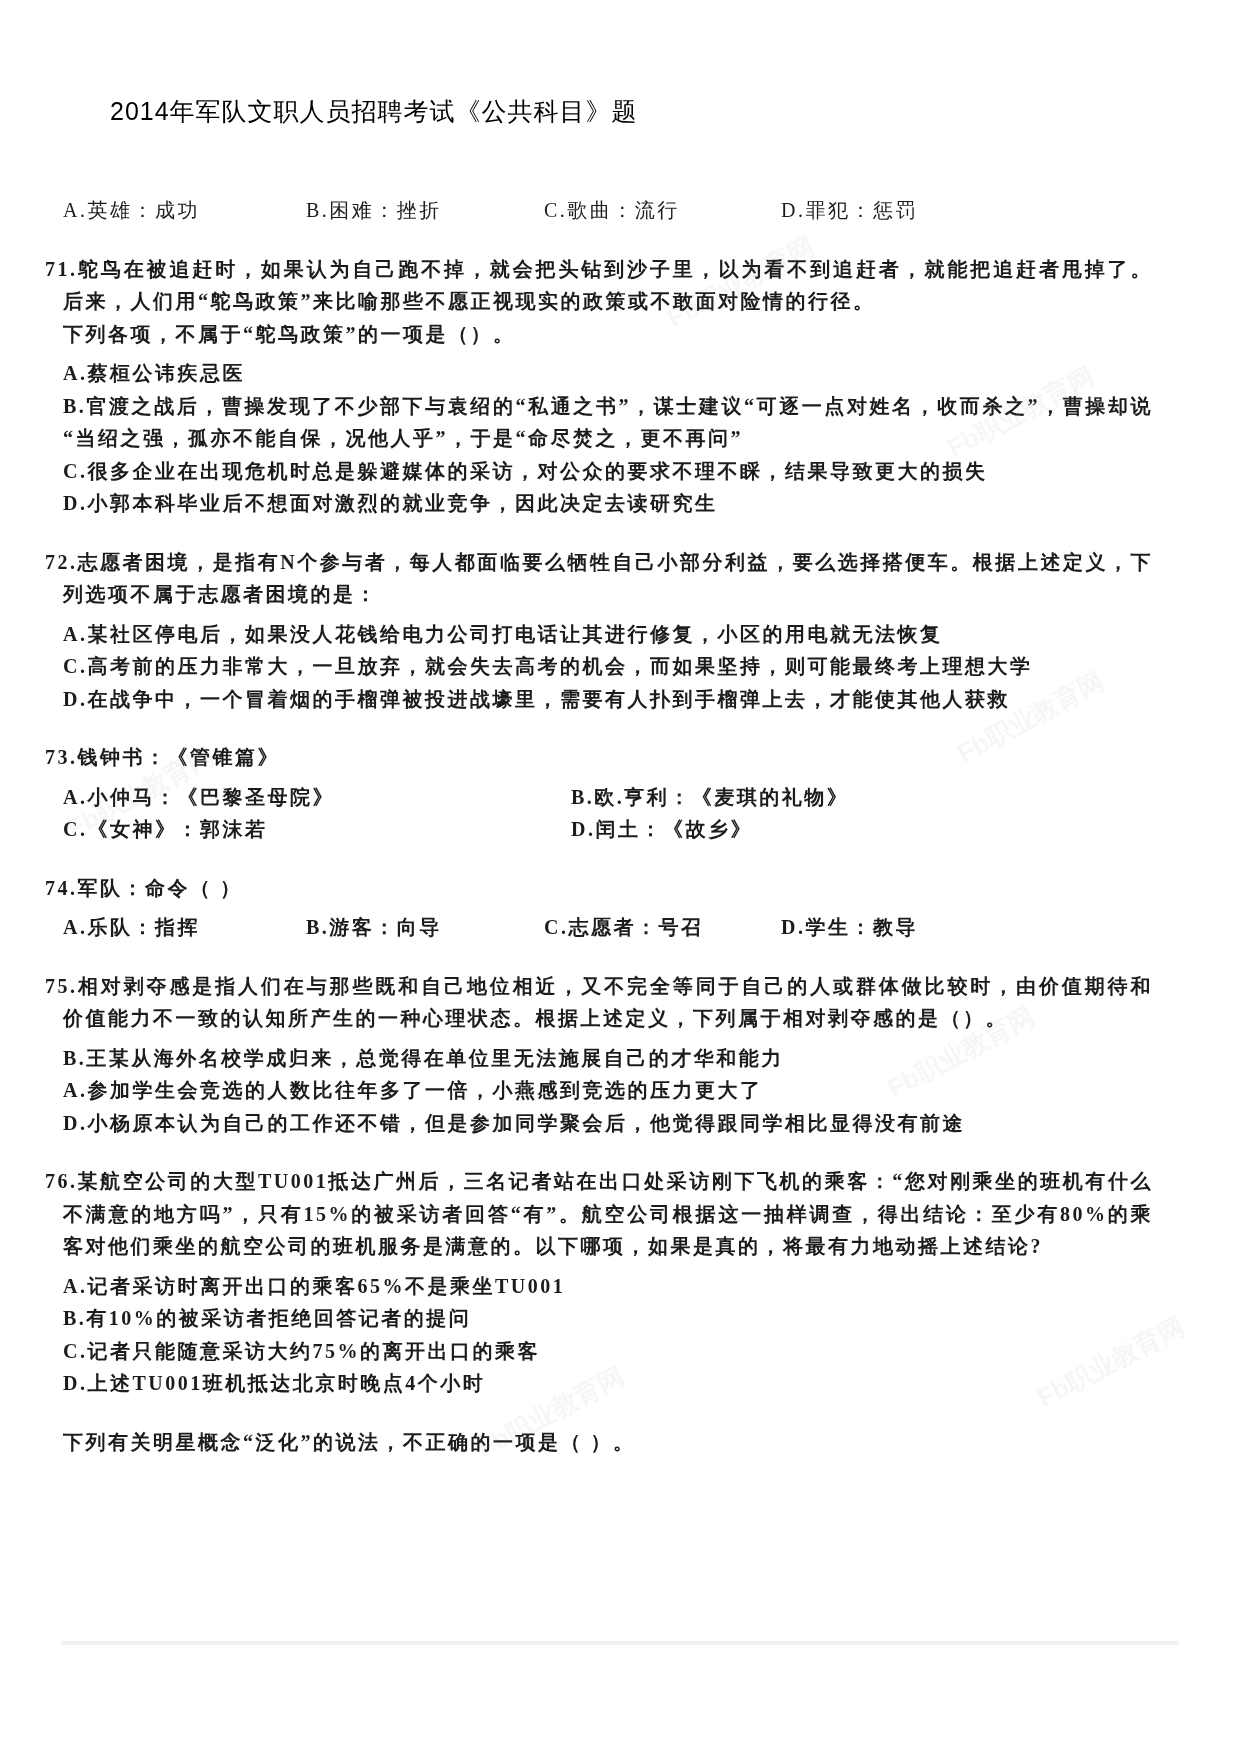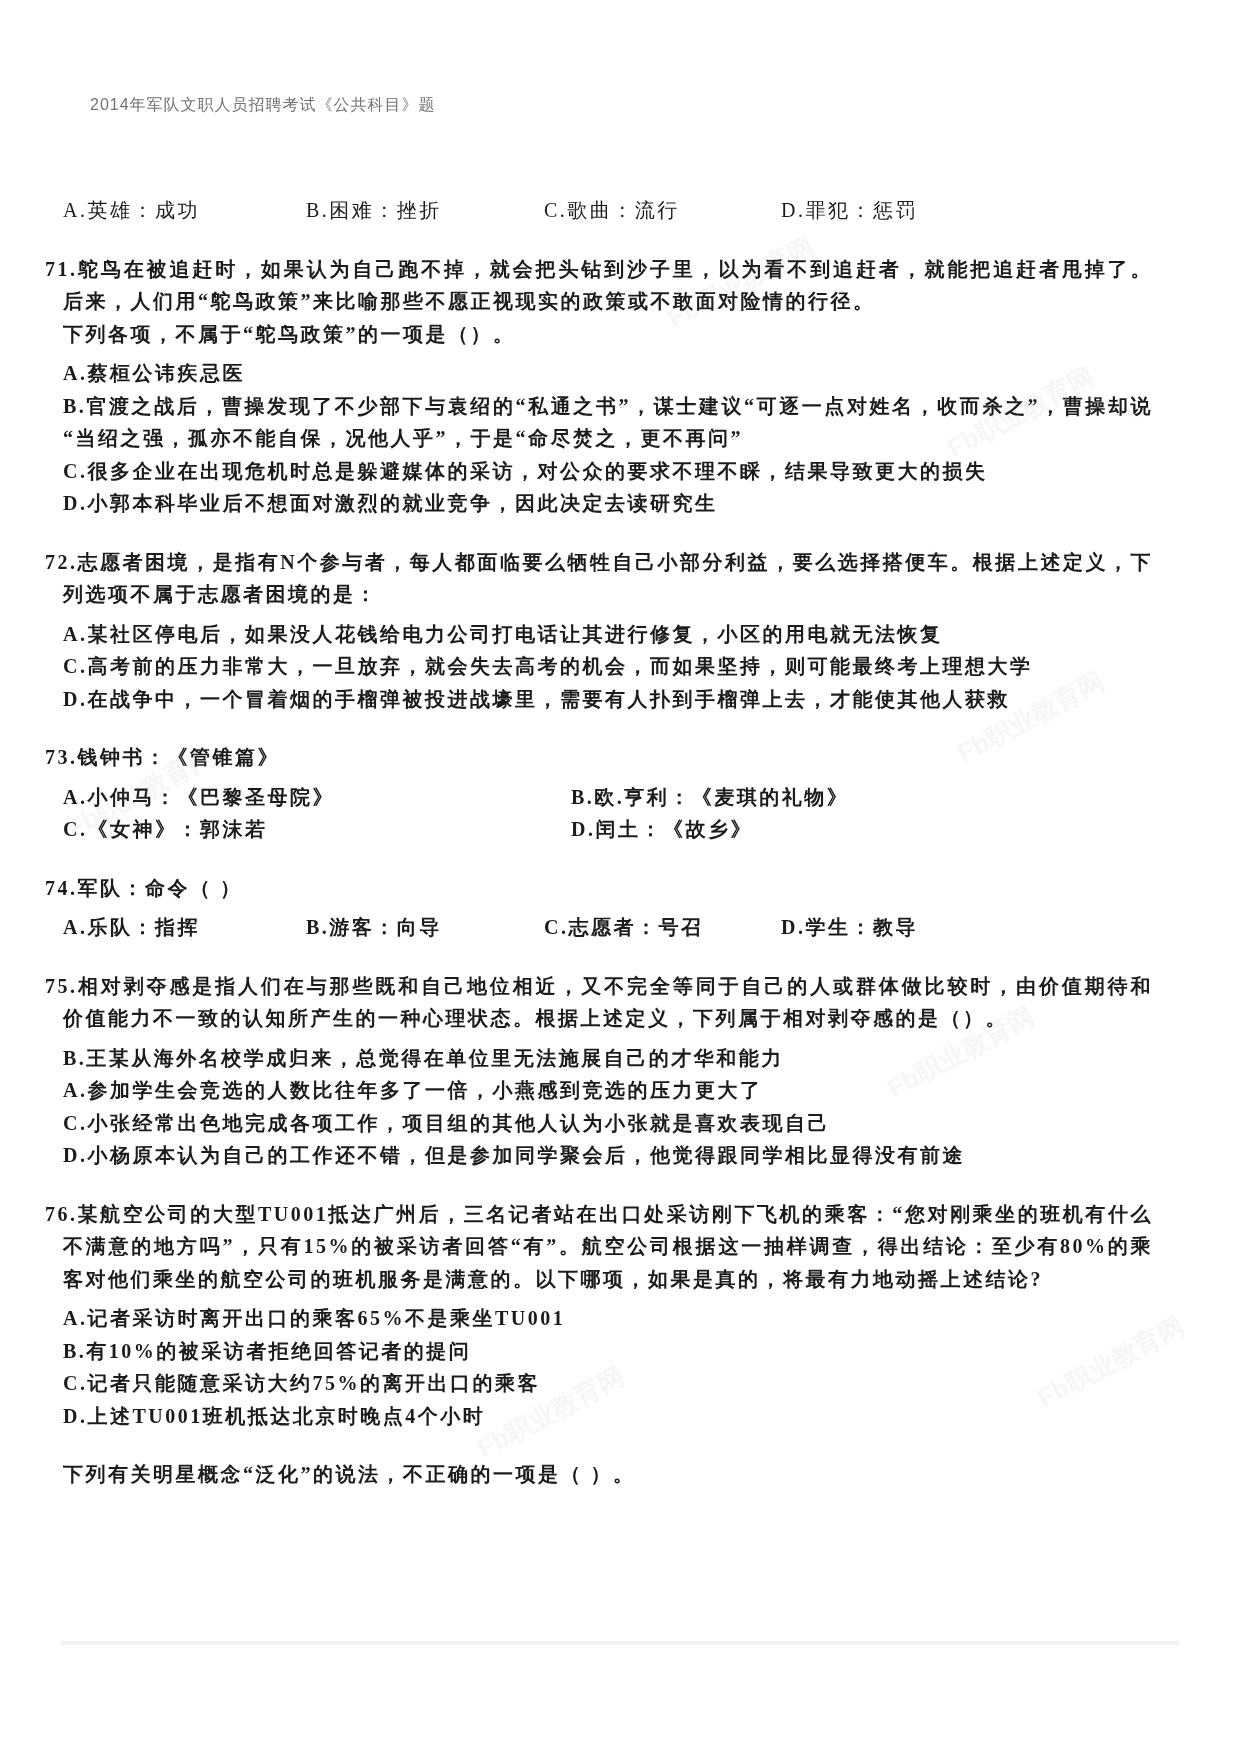--- a/index.html
+++ b/index.html
@@ -8,27 +8,27 @@
     width: 1240px;
     height: 1754px;
     background: #ffffff;
     overflow: hidden;
     font-family: "Liberation Serif", "DejaVu Serif", serif;
     color: #1c1c1c;
   }
   .title {
     position: absolute;
     top: 95px;
-    left: 90px;
+    left: 110px;
     margin: 0;
     font-family: "Liberation Sans", "DejaVu Sans", sans-serif;
-    font-size: 16px;
+    font-size: 25px;
     font-weight: 500;
     letter-spacing: 1px;
-    color: #737373;
+    color: #000000;
   }
   .content {
     position: absolute;
     top: 187px;
     left: 45px;
     width: 1108px;
     font-size: 20px;
     line-height: 32.5px;
     letter-spacing: 2.5px;
     text-align: justify;
@@ -123,21 +123,20 @@
         <span>C.志愿者：号召</span>
         <span>D.学生：教导</span>
       </div>
     </section>
 
     <section class="question">
       <p class="q-stem">75.相对剥夺感是指人们在与那些既和自己地位相近，又不完全等同于自己的人或群体做比较时，由价值期待和价值能力不一致的认知所产生的一种心理状态。根据上述定义，下列属于相对剥夺感的是（）。</p>
       <div class="opts">
         <p class="opt">B.王某从海外名校学成归来，总觉得在单位里无法施展自己的才华和能力</p>
         <p class="opt">A.参加学生会竞选的人数比往年多了一倍，小燕感到竞选的压力更大了</p>
-        <p class="opt">C.小张经常出色地完成各项工作，项目组的其他人认为小张就是喜欢表现自己</p>
         <p class="opt">D.小杨原本认为自己的工作还不错，但是参加同学聚会后，他觉得跟同学相比显得没有前途</p>
       </div>
     </section>
 
     <section class="question">
       <p class="q-stem">76.某航空公司的大型TU001抵达广州后，三名记者站在出口处采访刚下飞机的乘客：“您对刚乘坐的班机有什么不满意的地方吗”，只有15%的被采访者回答“有”。航空公司根据这一抽样调查，得出结论：至少有80%的乘客对他们乘坐的航空公司的班机服务是满意的。以下哪项，如果是真的，将最有力地动摇上述结论?</p>
       <div class="opts">
         <p class="opt">A.记者采访时离开出口的乘客65%不是乘坐TU001</p>
         <p class="opt">B.有10%的被采访者拒绝回答记者的提问</p>
         <p class="opt">C.记者只能随意采访大约75%的离开出口的乘客</p>

